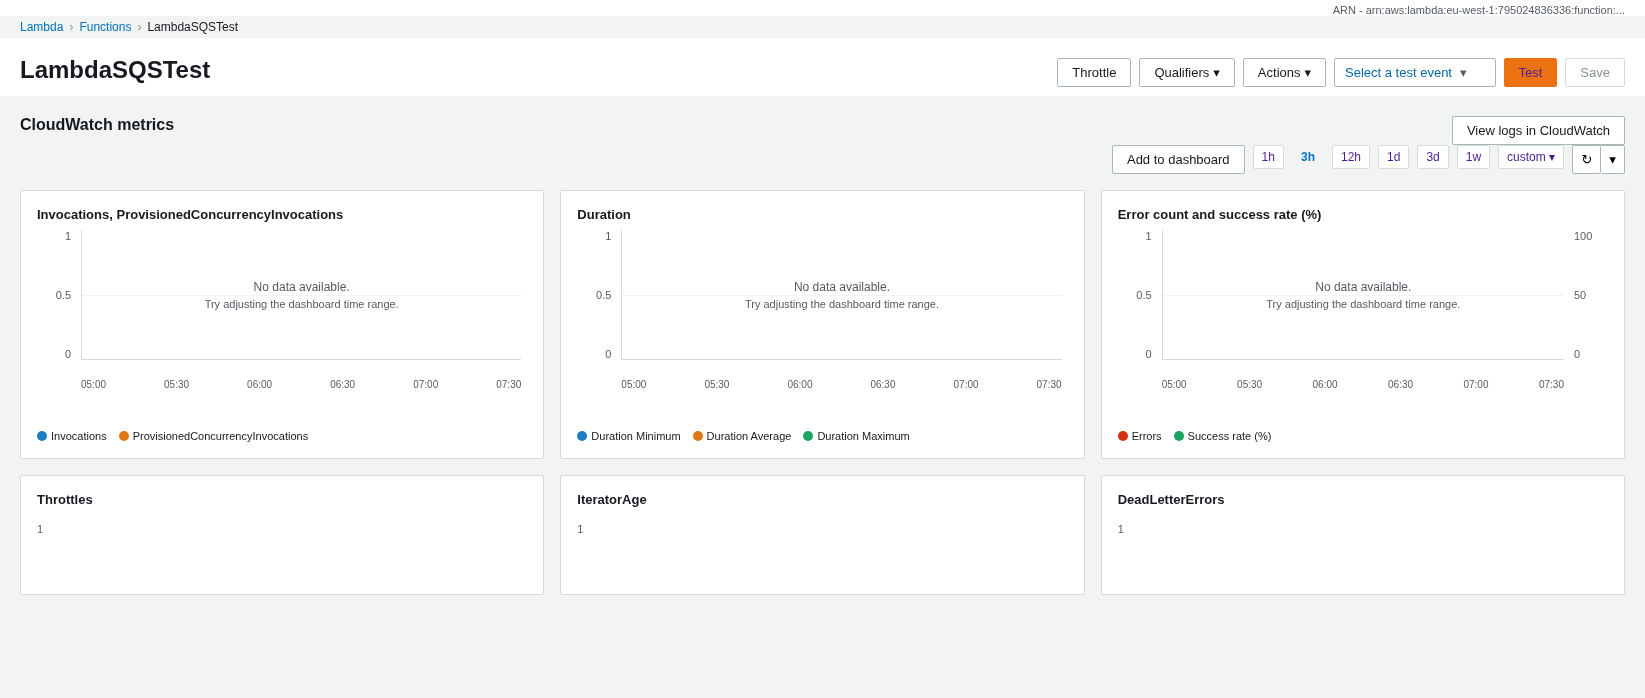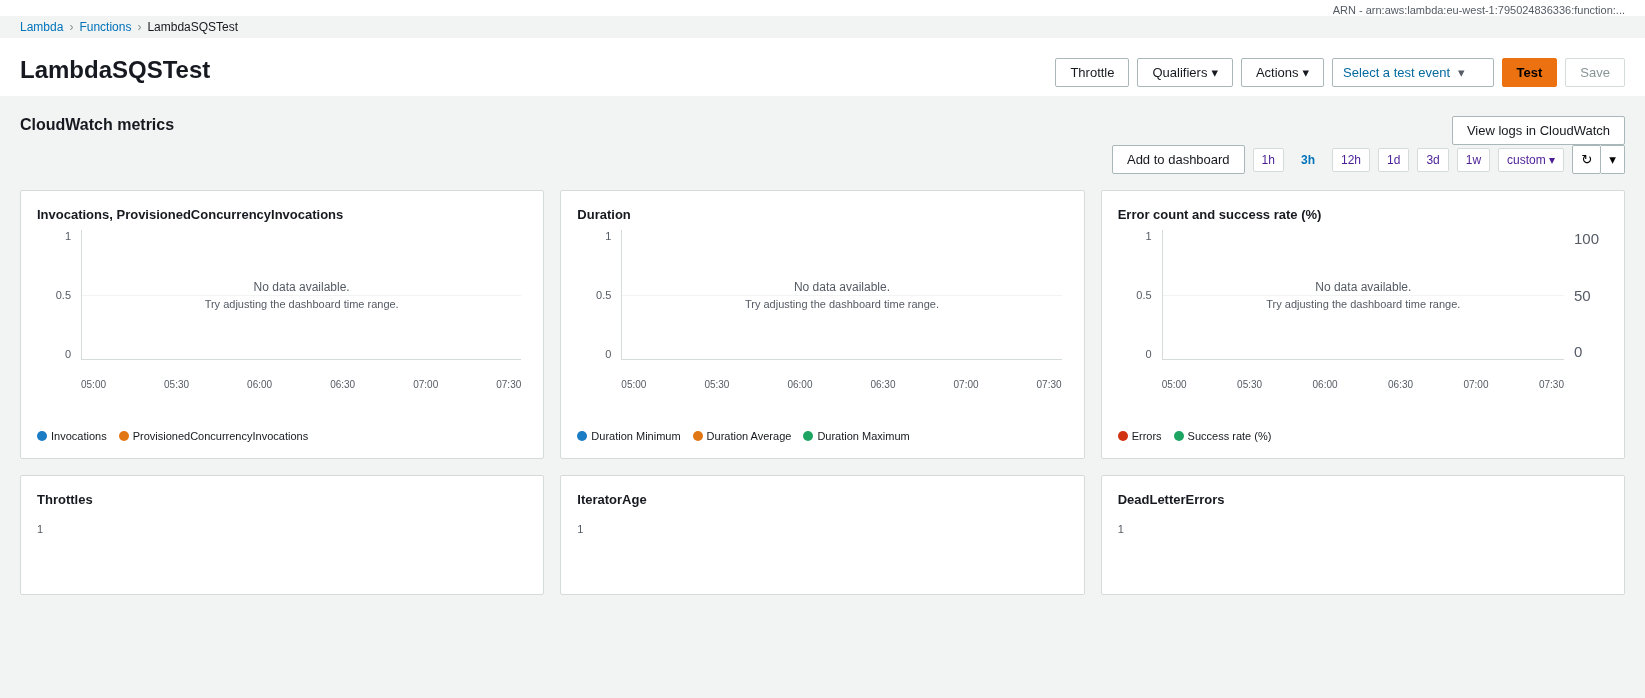--- a/index.html
+++ b/index.html
@@ -7,49 +7,49 @@
     .breadcrumb { display: flex; align-items: center; padding: 8px 0 0 0; font-size: 12px; color: #545b64; }
     .breadcrumb a { color: #0073bb; text-decoration: none; }
     .breadcrumb .sep { margin: 0 6px; color: #879596; }
     .breadcrumb .current { color: #16191f; }
 
     .page-header { display: flex; align-items: center; justify-content: space-between; padding: 10px 20px 0 0; background: #fff; }
     .page-title { font-size: 24px; font-weight: 700; padding: 8px 0 12px 20px; }
     .header-actions { display: flex; align-items: center; gap: 8px; }
 
     .btn { border: 1px solid #aab7b8; background: #fff; padding: 6px 14px; border-radius: 2px; cursor: pointer; font-size: 13px; color: #16191f; display: flex; align-items: center; gap: 4px; white-space: nowrap; }
-    .btn-primary { background: #ec7211; border-color: #ec7211; color: #000000; font-weight: 700; }
+    .btn-primary { background: #ec7211; border-color: #ec7211; color: #4c1d95; font-weight: 400; }
     .btn-disabled { color: #879596; border-color: #d5dbdb; cursor: default; }
 
     .select-event { border: 1px solid #aab7b8; background: #fff; padding: 6px 28px 6px 10px; border-radius: 2px; font-size: 13px; color: #879596; min-width: 160px; cursor: pointer; display: flex; align-items: center; justify-content: space-between; position: relative; }
 
     .tabs { display: flex; gap: 0; padding: 0 0 0 20px; background: #fff; border-bottom: 1px solid #d5dbdb; margin-top: 4px; }
     .tab { padding: 10px 16px; cursor: pointer; font-size: 13px; color: #16191f; border-bottom: 2px solid transparent; margin-bottom: -1px; }
     .tab.active { color: #ec7211; border-bottom: 2px solid #ec7211; font-weight: 500; }
 
     .main-content { padding: 20px; }
 
     .section-header { display: flex; justify-content: space-between; margin-bottom: 0; }
     .section-title { font-size: 16px; font-weight: 700; }
 
-    .time-controls { display: flex; align-items: center; gap: 8px; margin-bottom: 16px; justify-content: flex-end; }
+    .time-controls { display: flex; align-items: flex-start; gap: 8px; margin-bottom: 16px; justify-content: flex-end; }
     .time-btn { padding: 4px 8px; background: #fff; border: 1px solid #d5dbdb; border-radius: 2px; cursor: pointer; font-size: 12px; color: #4c1d95; }
     .time-btn.active { color: #0073bb; font-weight: 700; border-color: transparent; background: transparent; }
     .add-dashboard-btn { padding: 6px 14px; background: #fff; border: 1px solid #aab7b8; border-radius: 2px; cursor: pointer; font-size: 13px; color: #16191f; }
     .refresh-btn { padding: 6px 8px; background: #fff; border: 1px solid #aab7b8; border-radius: 2px; cursor: pointer; }
     .dropdown-btn { padding: 6px 8px; background: #fff; border: 1px solid #aab7b8; border-left: none; border-radius: 0 2px 2px 0; cursor: pointer; }
     .refresh-group { display: flex; }
 
     .charts-grid { display: grid; grid-template-columns: 1fr 1fr 1fr; gap: 16px; }
     .chart-card { background: #fff; border: 1px solid #d5dbdb; border-radius: 2px; padding: 16px; }
     .chart-title { font-size: 13px; font-weight: 700; margin-bottom: 8px; color: #16191f; }
 
     .chart-area { position: relative; height: 160px; }
     .chart-y-axis { position: absolute; left: 0; top: 0; bottom: 30px; width: 40px; display: flex; flex-direction: column; justify-content: space-between; font-size: 11px; color: #545b64; text-align: right; padding-right: 6px; }
-    .chart-y-axis-right { position: absolute; right: 0; top: 0; bottom: 30px; width: 40px; display: flex; flex-direction: column; justify-content: space-between; font-size: 15px; color: #545b64; text-align: left; padding-left: 6px; }
+    .chart-y-axis-right { position: absolute; right: 0; top: 0; bottom: 30px; width: 40px; display: flex; flex-direction: column; justify-content: space-between; font-size: 11px; color: #545b64; text-align: left; padding-left: 6px; }
     .chart-plot { position: absolute; left: 44px; right: 6px; top: 0; bottom: 30px; border-bottom: 1px solid #d5dbdb; border-left: 1px solid #d5dbdb; }
     .chart-plot-with-right { position: absolute; left: 44px; right: 44px; top: 0; bottom: 30px; border-bottom: 1px solid #d5dbdb; border-left: 1px solid #d5dbdb; }
     .chart-gridline { position: absolute; left: 0; right: 0; border-top: 1px solid #f2f3f3; }
     .no-data { position: absolute; top: 50%; left: 50%; transform: translate(-50%, -50%); text-align: center; color: #545b64; font-size: 12px; line-height: 1.5; }
     .chart-x-axis { position: absolute; bottom: 0; left: 44px; right: 6px; display: flex; justify-content: space-between; font-size: 10px; color: #545b64; }
     .chart-legend { display: flex; gap: 12px; margin-top: 8px; flex-wrap: wrap; }
     .legend-item { display: flex; align-items: center; gap: 4px; font-size: 11px; margin-top: 32px; }
     .legend-dot { width: 10px; height: 10px; border-radius: 50%; flex-shrink: 0; }
   </style>
 </head>

